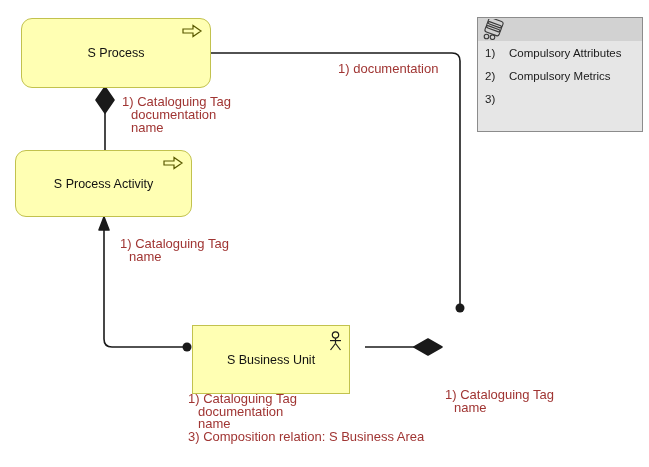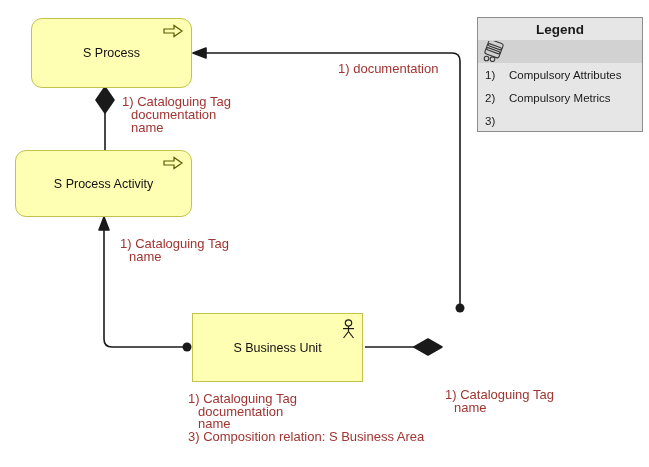--- a/index.html
+++ b/index.html
@@ -61,39 +61,39 @@
       </g>
 
       <g>
         <path d="M 460,308 L 460,61 Q 460,53 452,53 L 205,53"></path>
         <polygon points="193,53 206,48 206,58" fill="#1A1A1A"></polygon>
         <circle cx="460" cy="308" r="4.5" fill="#1A1A1A" stroke="none"></circle>
       </g>
     </g>
   </svg>
 
-  <div class="node rounded" style="left:31px;top:18px;width:161px;height:70px;">
+  <div class="node rounded" style="left:21px;top:18px;width:190px;height:70px;">
     <span class="corner-icon">
       <svg width="22" height="14" viewBox="0 0 22 14">
         <polygon points="2,5 12,5 12,1.5 20,7 12,12.5 12,9 2,9" fill="#FFFFB3" stroke="#5A5A00" stroke-width="1.2" stroke-linejoin="miter"></polygon>
       </svg>
     </span>
     <span>S Process</span>
   </div>
 
   <div class="node rounded" style="left:15px;top:150px;width:177px;height:67px;">
     <span class="corner-icon">
       <svg width="22" height="14" viewBox="0 0 22 14">
         <polygon points="2,5 12,5 12,1.5 20,7 12,12.5 12,9 2,9" fill="#FFFFB3" stroke="#5A5A00" stroke-width="1.2" stroke-linejoin="miter"></polygon>
       </svg>
     </span>
     <span>S Process Activity</span>
   </div>
 
-  <div class="node" style="left:192px;top:313px;width:171px;height:69px;">
+  <div class="node" style="left:192px;top:325px;width:158px;height:69px;">
     <span class="corner-icon">
       <svg width="13" height="20" viewBox="0 0 13 20">
         <g stroke="#1a1a1a" stroke-width="1.2" fill="none">
           <circle cx="6.5" cy="4" r="3.2"></circle>
           <line x1="1" y1="9.6" x2="12" y2="9.6"></line>
           <line x1="6.5" y1="7.2" x2="6.5" y2="12.5"></line>
           <line x1="6.5" y1="12.5" x2="1.5" y2="19"></line>
           <line x1="6.5" y1="12.5" x2="11.5" y2="19"></line>
         </g>
       </svg>
@@ -113,21 +113,20 @@
 
   <div class="anno" style="left:188px;top:392px;">1) Cataloguing Tag</div>
   <div class="anno" style="left:198px;top:405px;">documentation</div>
   <div class="anno" style="left:198px;top:417px;">name</div>
   <div class="anno" style="left:188px;top:430px;text-align:right;">3) Composition relation: S Business Area</div>
 
   <div class="anno" style="left:445px;top:388px;">1) Cataloguing Tag</div>
   <div class="anno" style="left:454px;top:401px;">name</div>
 
   <div class="legend">
-    <div class="title">Legend</div>
 
     <div class="row hl">
       <span class="cell-icon">
         <svg width="24" height="21" viewBox="0 0 24 21">
           <g fill="none" stroke="#3a3a3a" stroke-width="1.1" stroke-linejoin="round">
             <rect x="6" y="0.5" width="15" height="6.5" rx="2.2" transform="rotate(20 13.5 3.75)"></rect>
             <rect x="4.5" y="4.5" width="15" height="6.5" rx="2.2" transform="rotate(20 12 7.75)"></rect>
             <rect x="3" y="8.5" width="15" height="6.5" rx="2.2" transform="rotate(20 10.5 11.75)"></rect>
             <circle cx="4.5" cy="17.5" r="2.3"></circle>
             <circle cx="10.5" cy="18.2" r="2.3"></circle>

